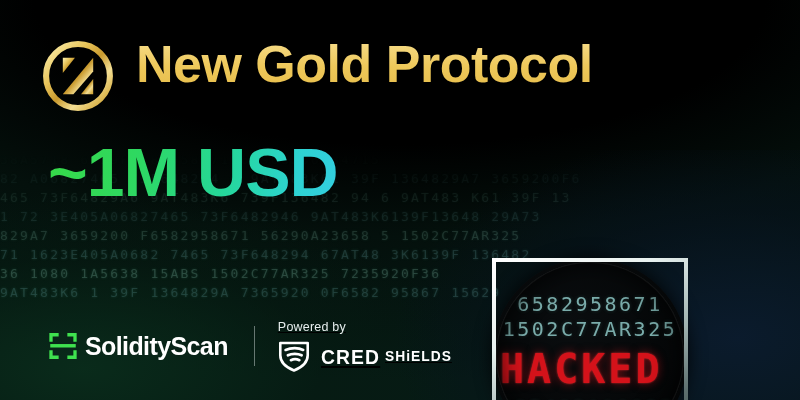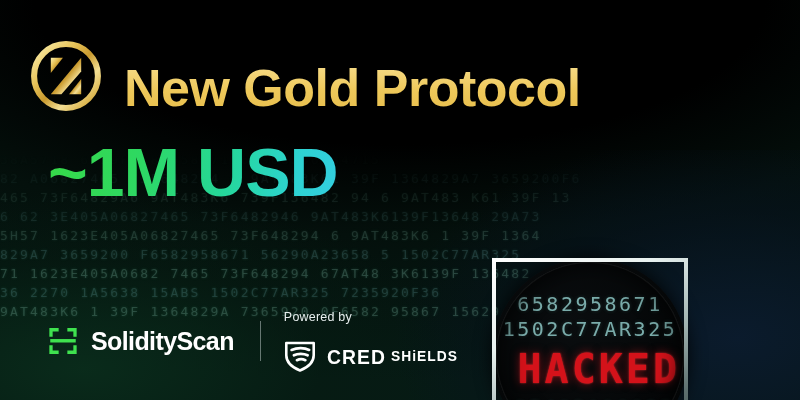--- a/index.html
+++ b/index.html
@@ -43,22 +43,22 @@
     letter-spacing:2.2px;
     line-height:19px;
     color:rgba(150,210,190,.22);
     text-shadow:0 0 3px rgba(110,210,170,.18);
   }
   .hexrow:nth-child(even){ color:rgba(130,195,205,.18); }
   .hexrow.dim{ color:rgba(120,180,170,.13); }
 
   
   .brandrow{
-    position:absolute; left:28px; top:38px;
-    display:flex; align-items:flex-end; gap:20px;
+    position:absolute; left:40px; top:38px;
+    display:flex; align-items:flex-start; gap:20px;
   }
   .gold-logo{ width:76px; height:76px; display:block; }
   .brand-title{
     font-size:52px;
     font-weight:700;
     letter-spacing:-0.5px;
     line-height:1;
     color:#F2D271;
     background:linear-gradient(180deg,#F7DE8D 0%,#EEC85A 55%,#E7BE4C 100%);
     -webkit-background-clip:text; background-clip:text;
@@ -77,32 +77,32 @@
     -webkit-background-clip:text; background-clip:text;
     -webkit-text-fill-color:transparent;
     white-space:nowrap;
   }
 
   
   .footer{
     position:absolute; left:48px; bottom:28px;
     display:flex; align-items:center; gap:0;
   }
-  .ss-block{ display:flex; align-items:center; gap:13px; }
+  .ss-block{ display:flex; align-items:center; gap:7px; }
   .ss-icon{ width:30px; height:30px; display:block; }
   .ss-word{
     font-size:25px; font-weight:700; color:#ffffff;
     letter-spacing:-0.6px; line-height:1; white-space:nowrap;
   }
   .divider{
     width:1px; height:40px;
     background:rgba(235,245,245,.42);
     margin:0 22px 0 26px;
   }
-  .cred-block{ display:flex; flex-direction:column; gap:17px; }
+  .cred-block{ display:flex; flex-direction:column; gap:7px;text-decoration:underline; }
   .powered{
     font-size:12.5px; color:#E7EEEE; font-weight:400;
     letter-spacing:.2px; line-height:1; padding-left:1px;
   }
   .cred-row{ display:flex; align-items:center; gap:10px; }
   .cred-icon{ width:34px; height:32px; display:block; }
   .cred-text{ display:flex; flex-direction:row; line-height:1; }
   .cred-1{
     font-size:21px; font-weight:700; color:#fff;
     letter-spacing:1.2px; font-family:"Liberation Sans", sans-serif;
@@ -150,21 +150,21 @@
     text-align:center;
     color:#8FC9C7;
     font-size:20px;
     letter-spacing:2.5px;
     line-height:25px;
     white-space:nowrap;
     opacity:.85;
     text-shadow:0 0 4px rgba(120,220,200,.25);
   }
   .lens-hacked{
-    text-align:right;
+    text-align:left;
     font-family:"DejaVu Sans Mono", monospace;
     font-size:40px;
     font-weight:700;
     letter-spacing:3px;
     line-height:48px;
     color:#D4121A;
     text-shadow:0 0 10px rgba(220,20,30,.55), 0 0 2px rgba(255,60,60,.8);
     white-space:nowrap;
     margin:3px 0;
   }
@@ -181,25 +181,24 @@
 <div id="stage">
 
   <div class="bg-base"></div>
   <div class="bg-tint-left"></div>
   <div class="bg-tint-right"></div>
 
   <div class="hexwrap">
     <div class="hexrow dim">38A5718 6D29F6582958671562908236584715</div>
     <div class="hexrow">82 A06827465 73F648294 6 9AT483K61 39F 1364829A7 3659200F6</div>
     <div class="hexrow">465 73F64829A6 9AT483K6 739F136482 94 6 9AT483 K61 39F 13</div>
-    <div class="hexrow">6 62 3E405A06827465 73F6482946 9AT483K6139F13648 29A73</div>
-    <div class="hexrow">5H57 1623E405A06827465 73F648294 6 9AT483K6 1 39F 1364</div>
+    <div class="hexrow">1 72 3E405A06827465 73F6482946 9AT483K6139F13648 29A73</div>
     <div class="hexrow">829A7 3659200 F6582958671 56290A23658 5 1502C77AR325</div>
     <div class="hexrow">71 1623E405A0682 7465 73F648294 67AT48 3K6139F 136482</div>
-    <div class="hexrow">36 2270 1A5638 15ABS 1502C77AR325 7235920F36</div>
+    <div class="hexrow">36 1080 1A5638 15ABS 1502C77AR325 7235920F36</div>
     <div class="hexrow">9AT483K6 1 39F 1364829A 7365920 0F6582 95867 15629</div>
   </div>
 
   <div class="brandrow">
     <span>
       <svg class="gold-logo" viewBox="0 0 100 100" aria-hidden="true">
         <defs>
           <linearGradient id="gold" x1="8%" y1="8%" x2="92%" y2="92%">
             <stop offset="0%" stop-color="#F7E69C"></stop>
             <stop offset="28%" stop-color="#E8C45A"></stop>

